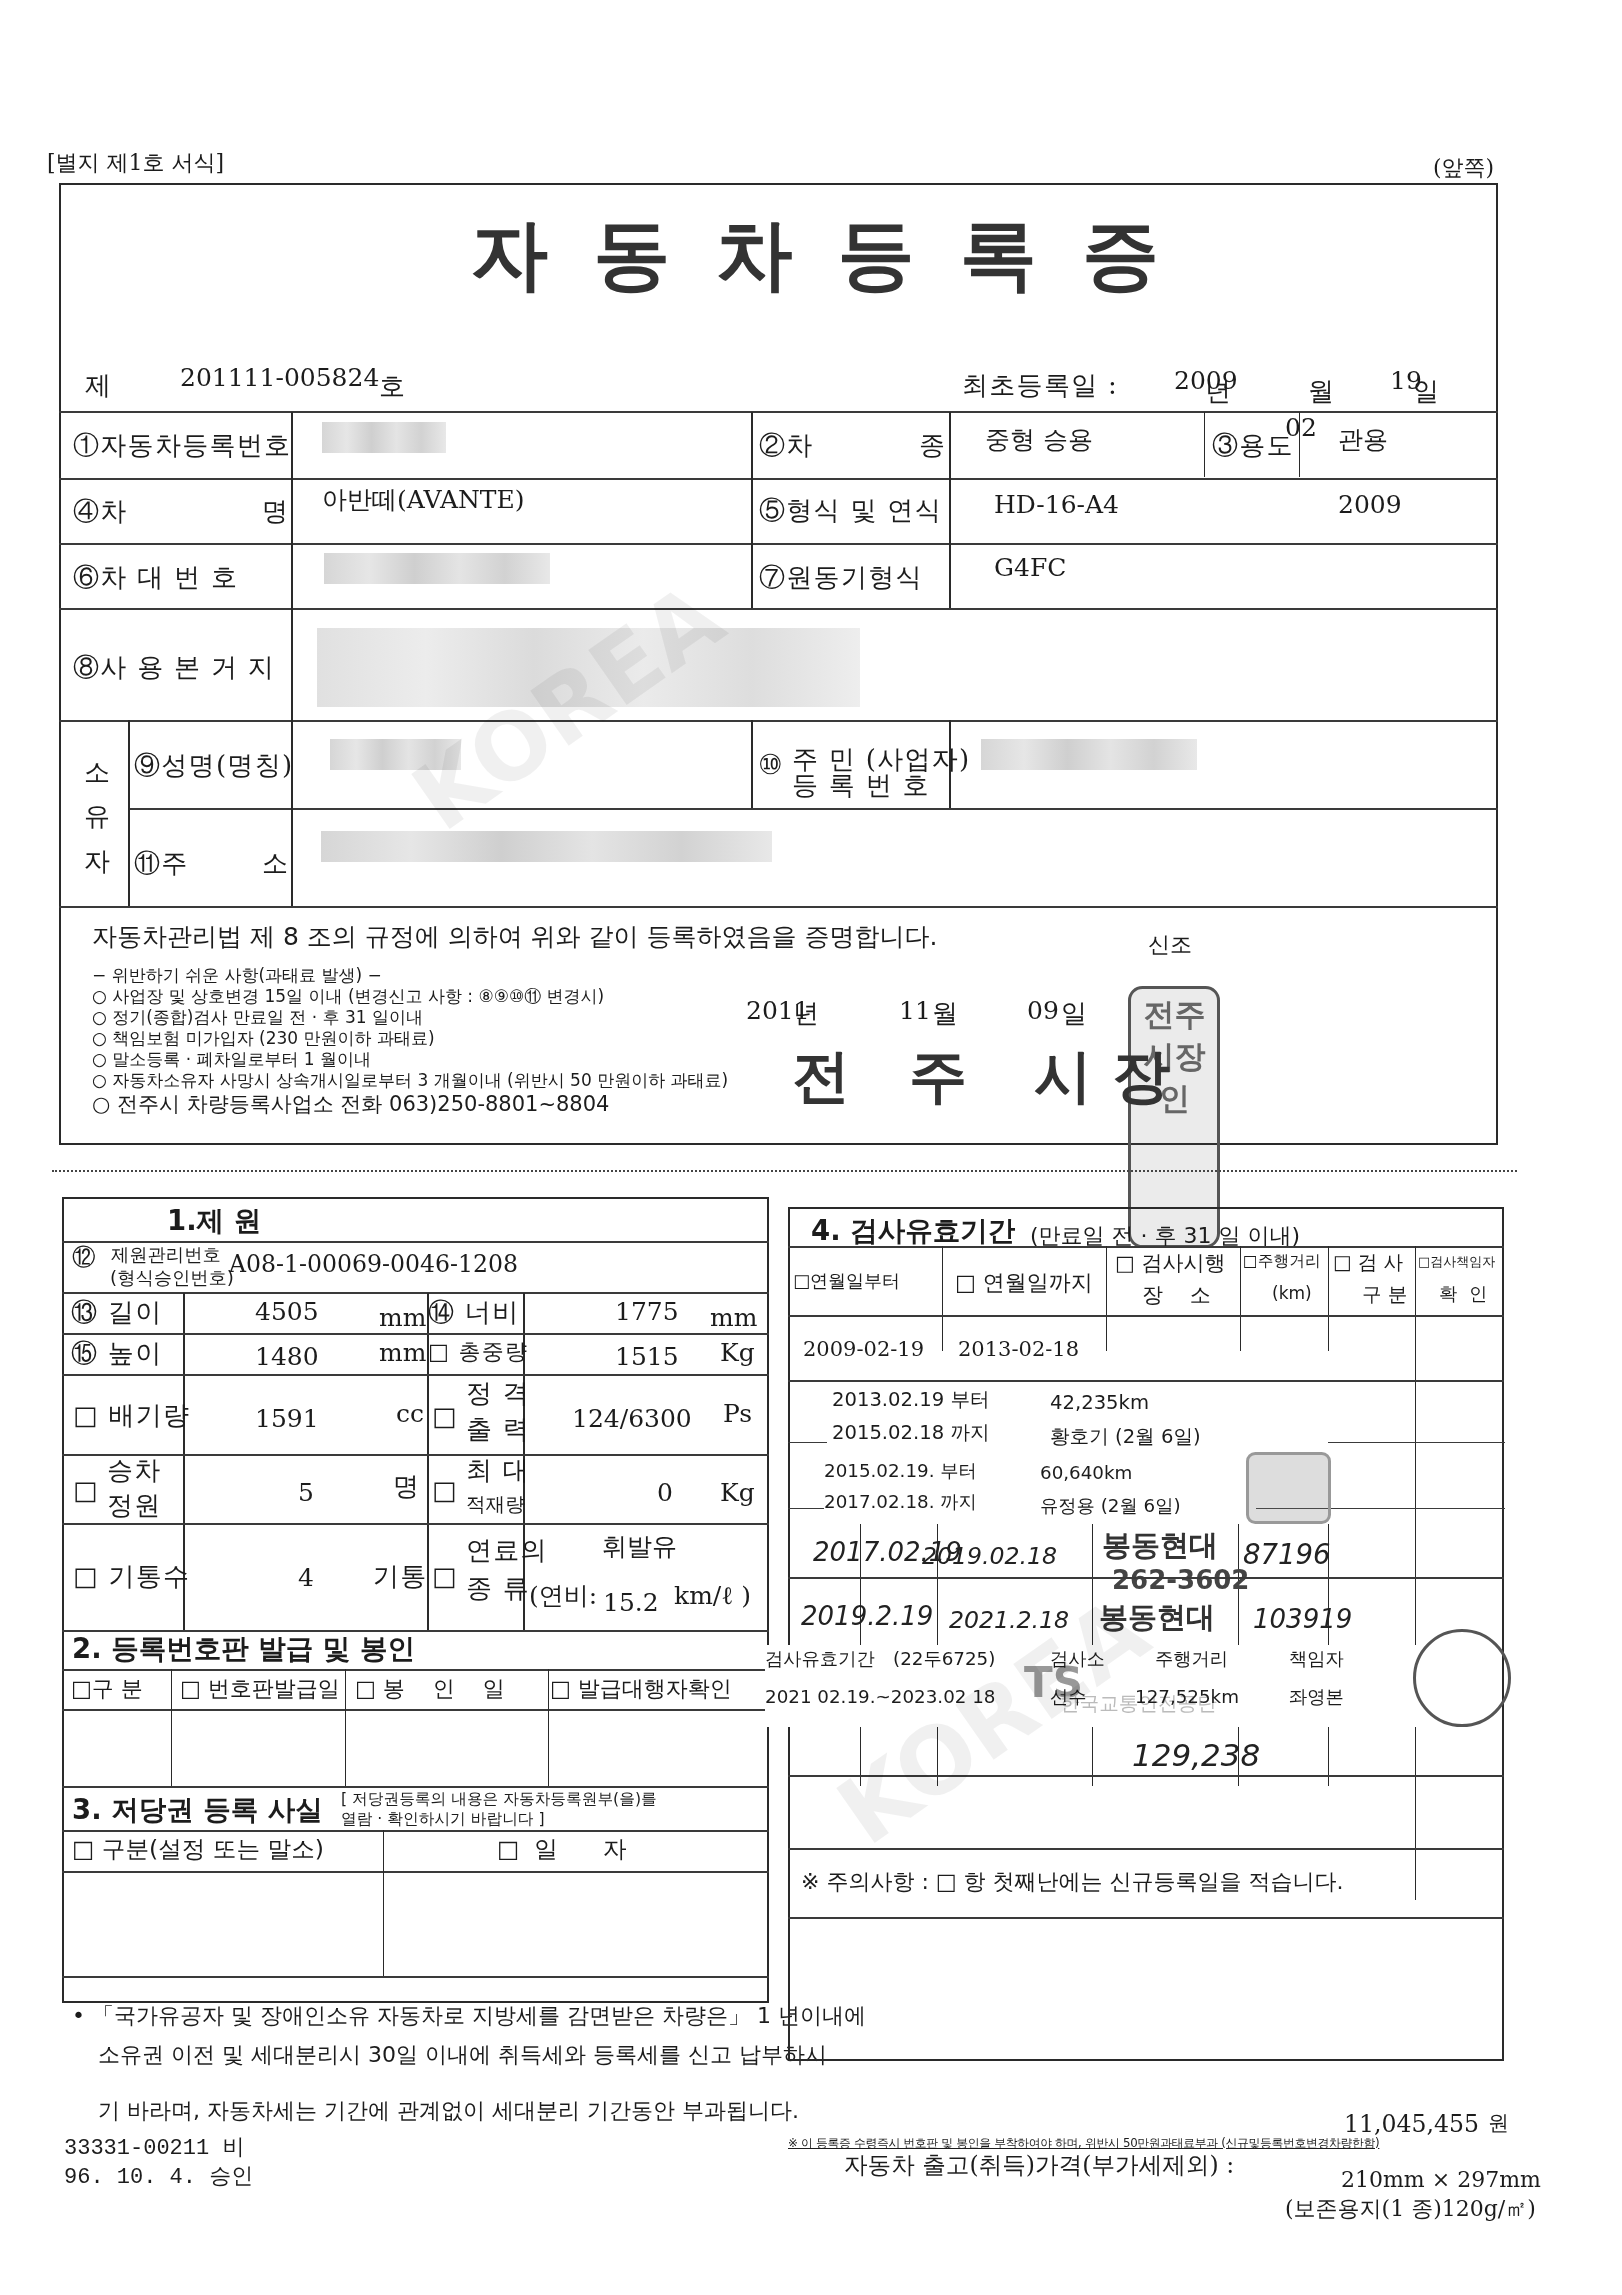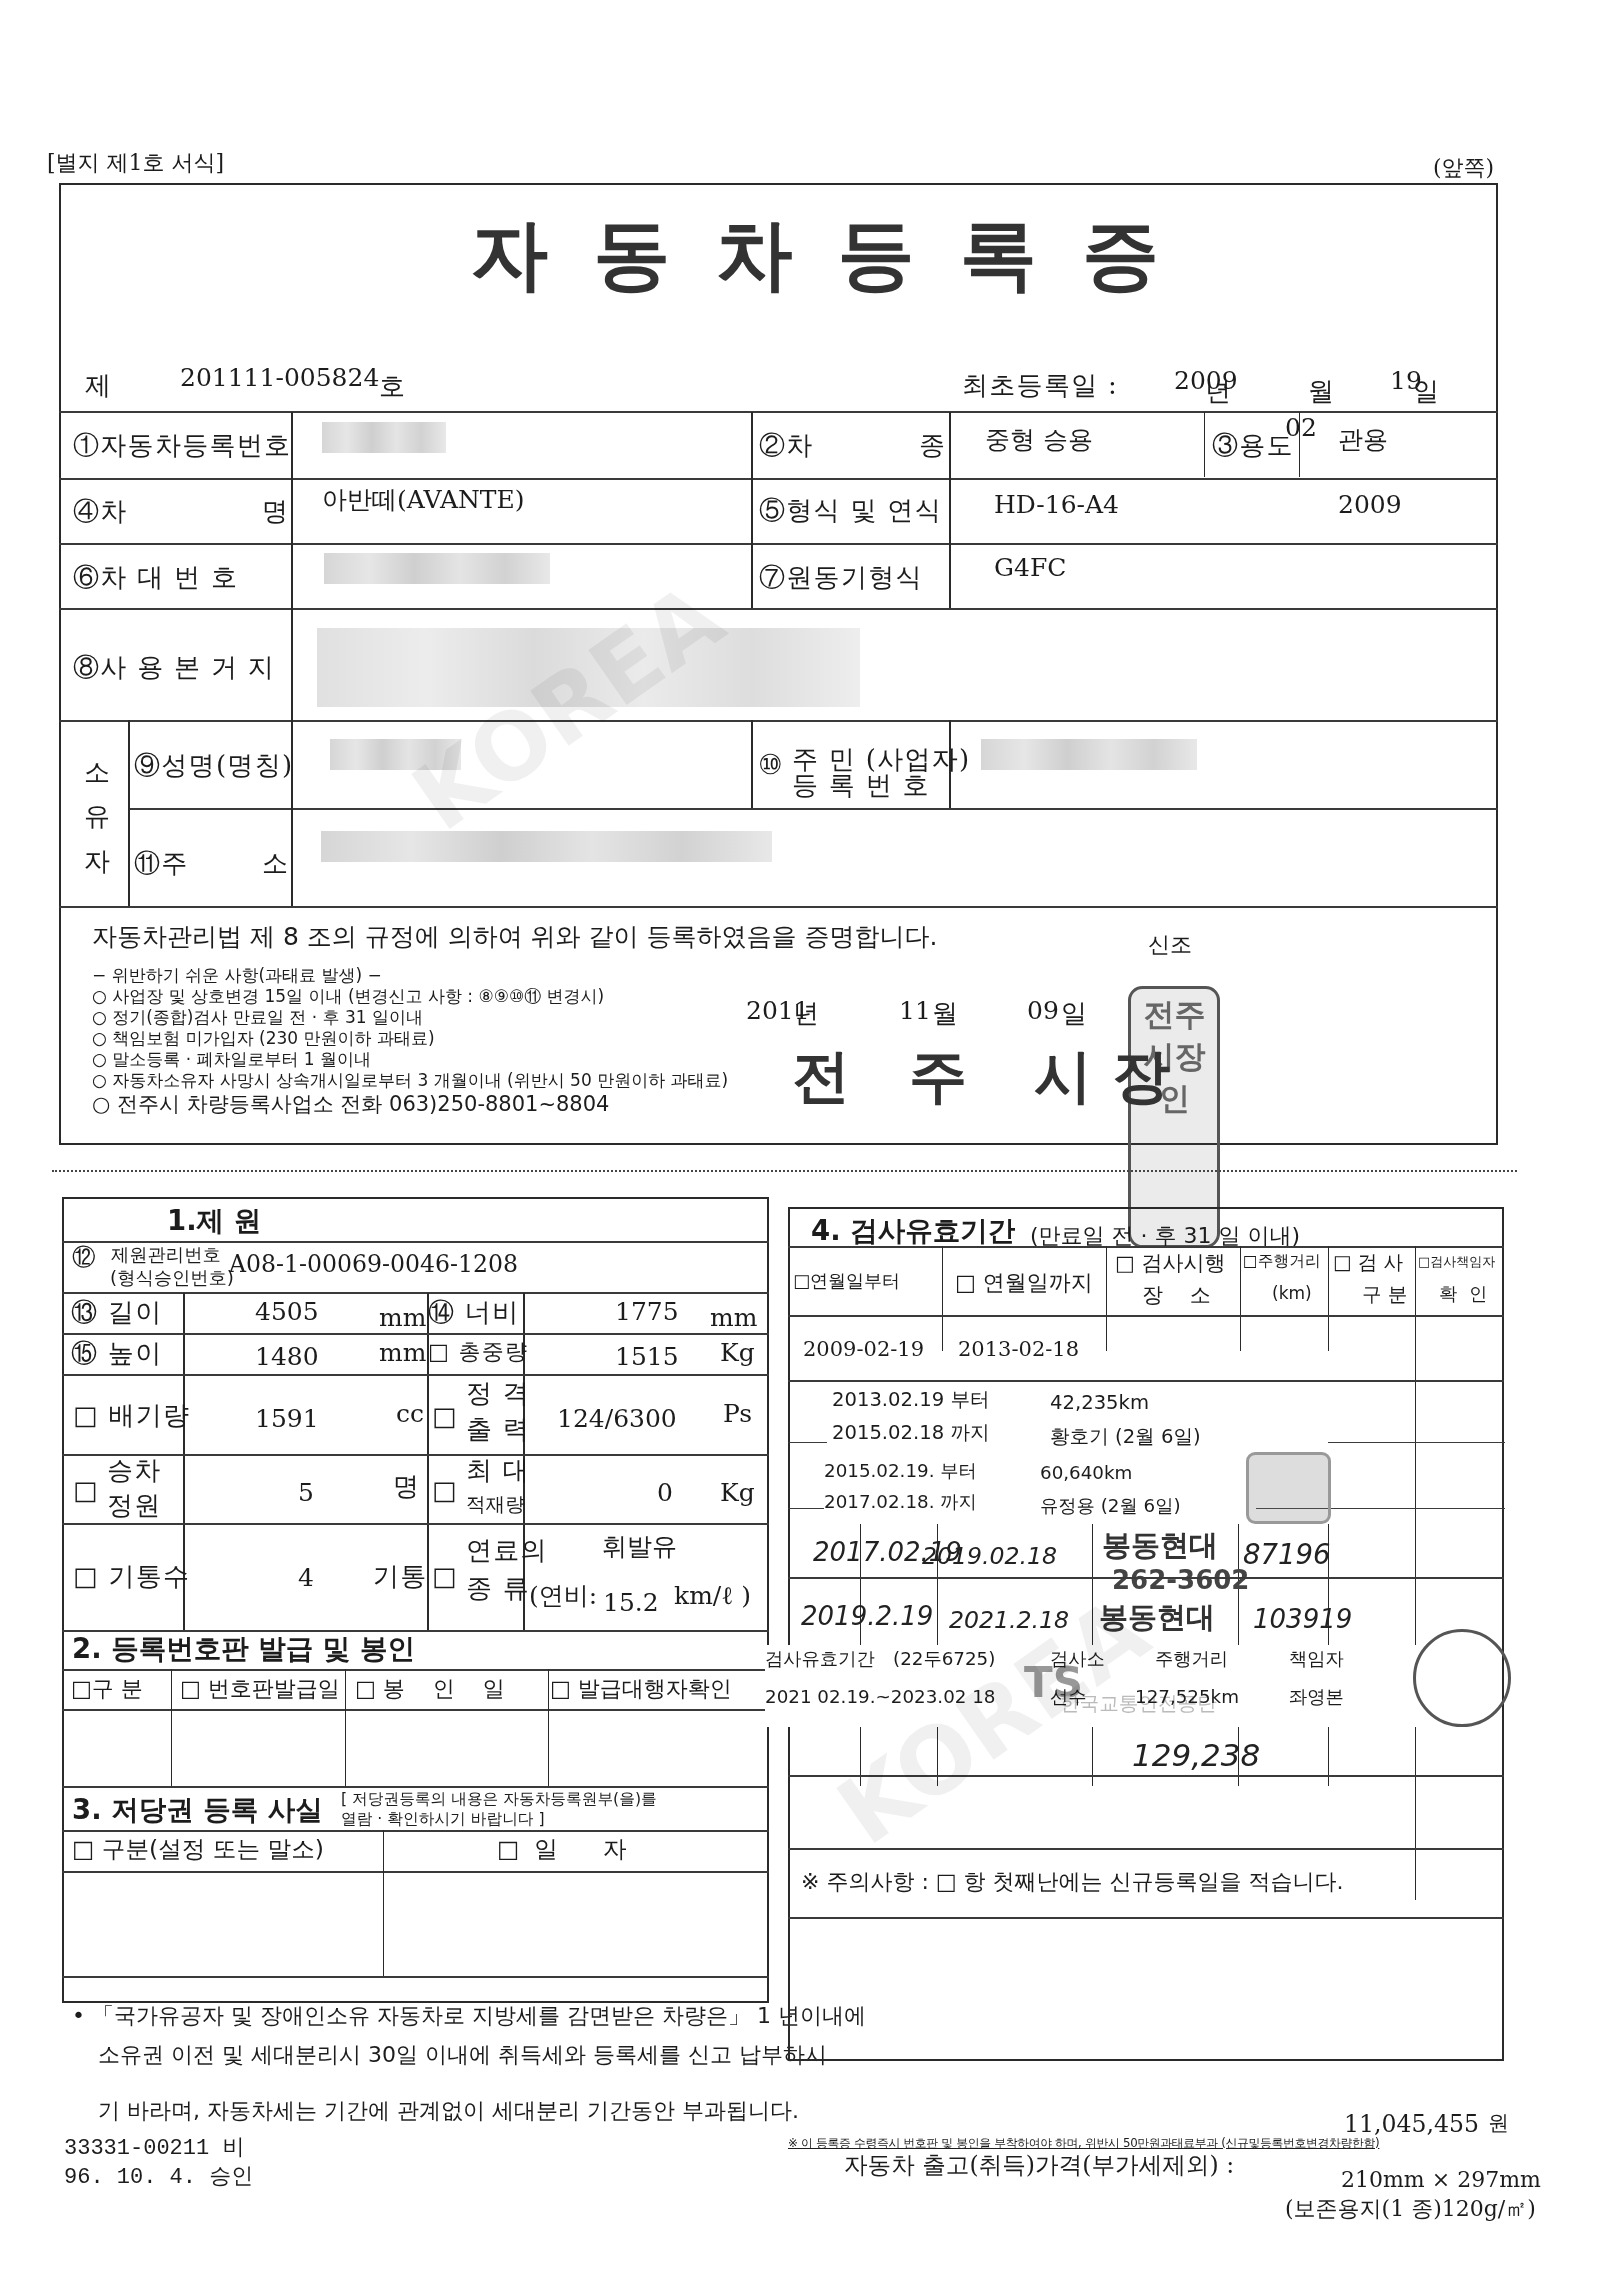--- a/index.html
+++ b/index.html
@@ -163,21 +163,21 @@
 <div class="t lbl" style="left:428px;top:1341px;font-size:22px;">□ 총중량</div>
 <div class="t val" style="left:615px;top:1344px;">1515</div>
 <div class="t val" style="left:720px;top:1340px;">Kg</div>
 
 <div class="t lbl" style="left:73px;top:1402px;">□ 배기량</div>
 <div class="t val" style="left:255px;top:1406px;">1591</div>
 <div class="t val" style="left:396px;top:1401px;">cc</div>
 <div class="t lbl chk" style="left:432px;top:1403px;"></div>
 <div class="t lbl" style="left:466px;top:1380px;">정 격</div>
 <div class="t lbl" style="left:466px;top:1416px;">출 력</div>
-<div class="t val" style="left:557px;top:1406px;text-align:center;">124/6300</div>
+<div class="t val" style="left:572px;top:1406px;text-align:center;">124/6300</div>
 <div class="t val" style="left:723px;top:1401px;">Ps</div>
 
 <div class="t lbl chk" style="left:73px;top:1477px;"></div>
 <div class="t lbl" style="left:107px;top:1457px;">승차</div>
 <div class="t lbl" style="left:107px;top:1492px;">정원</div>
 <div class="t val" style="left:298px;top:1480px;">5</div>
 <div class="t lbl" style="left:393px;top:1473px;">명</div>
 <div class="t lbl chk" style="left:432px;top:1477px;"></div>
 <div class="t lbl" style="left:466px;top:1457px;">최 대</div>
 <div class="t sans" style="left:466px;top:1495px;font-size:19.6px;">적재량</div>

